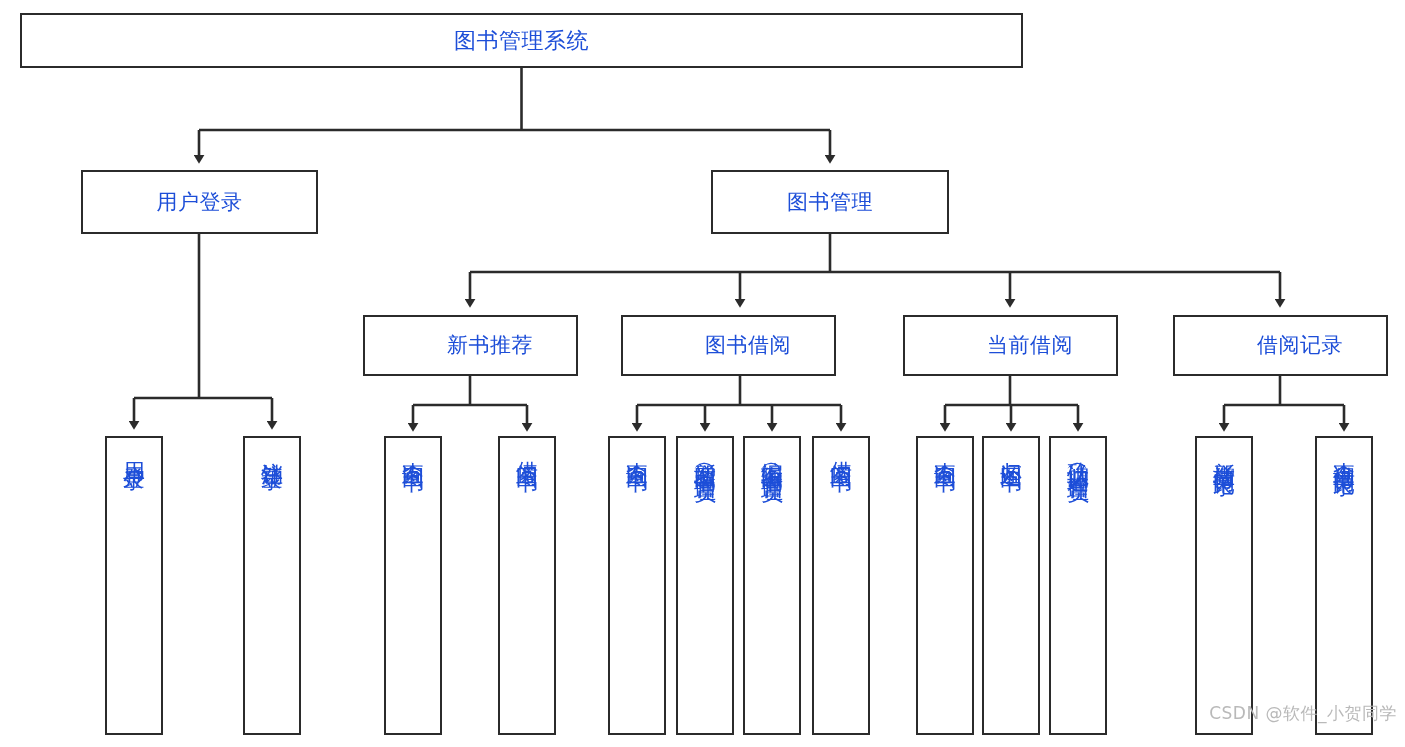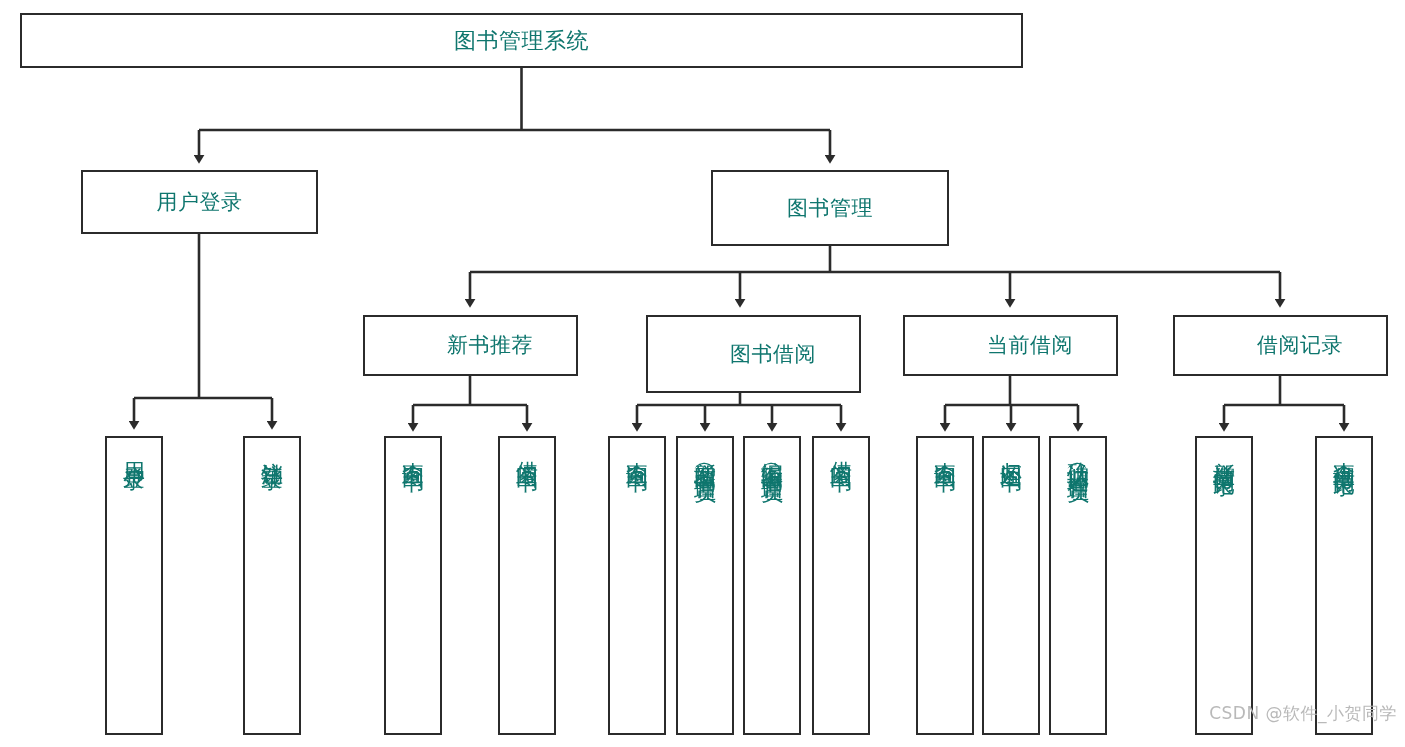--- a/index.html
+++ b/index.html
@@ -33,21 +33,21 @@
     position: absolute;
     box-sizing: border-box;
     background: #ffffff;
     border: 2.2px solid #2b2b2b;
     display: flex;
     align-items: center;
     justify-content: center;
     overflow: hidden;
   }
   .node .label {
-    color: #0f766e;
+    color: #1d4ed8;
     line-height: 1.18;
     text-align: left;
     white-space: nowrap;
   }
   .node.horizontal .label {
     font-size: 21px;
     letter-spacing: 0.5px;
   }
   .node.vertical {
     align-items: flex-start;
@@ -131,28 +131,28 @@
     </g>
   </svg>
 
   <div class="node horizontal level-root" style="left:20px; top:13px; width:1003px; height:55px;">
     <span class="label">图书管理系统</span>
   </div>
 
   <div class="node horizontal level-2" style="left:81px; top:170px; width:237px; height:64px;">
     <span class="label">用户登录</span>
   </div>
-  <div class="node horizontal level-2" style="left:711px; top:170px; width:238px; height:76px;">
+  <div class="node horizontal level-2" style="left:711px; top:170px; width:238px; height:64px;">
     <span class="label">图书管理</span>
   </div>
 
   <div class="node horizontal level-3" style="left:363px; top:315px; width:215px; height:61px;">
     <span class="label">新书推荐</span>
   </div>
-  <div class="node horizontal level-3" style="left:646px; top:315px; width:215px; height:78px;">
+  <div class="node horizontal level-3" style="left:621px; top:315px; width:215px; height:61px;">
     <span class="label">图书借阅</span>
   </div>
   <div class="node horizontal level-3" style="left:903px; top:315px; width:215px; height:61px;">
     <span class="label">当前借阅</span>
   </div>
   <div class="node horizontal level-3" style="left:1173px; top:315px; width:215px; height:61px;">
     <span class="label">借阅记录</span>
   </div>
 
   <div class="node vertical leaf" style="left:105px; top:436px; width:58px; height:299px;">

